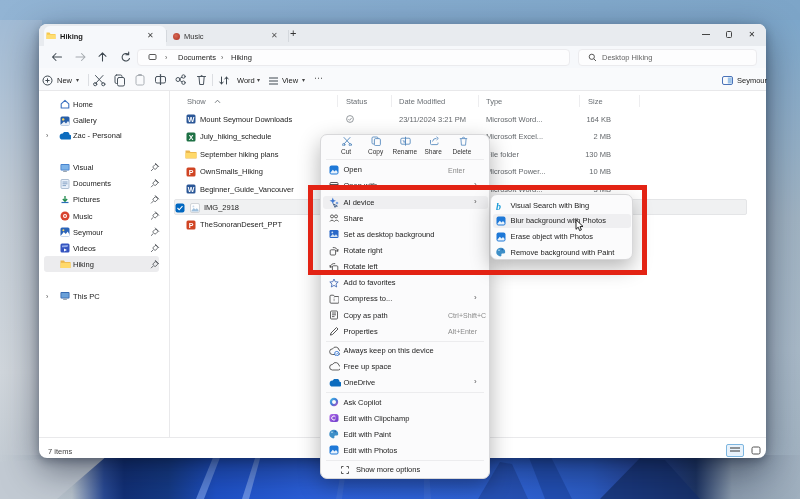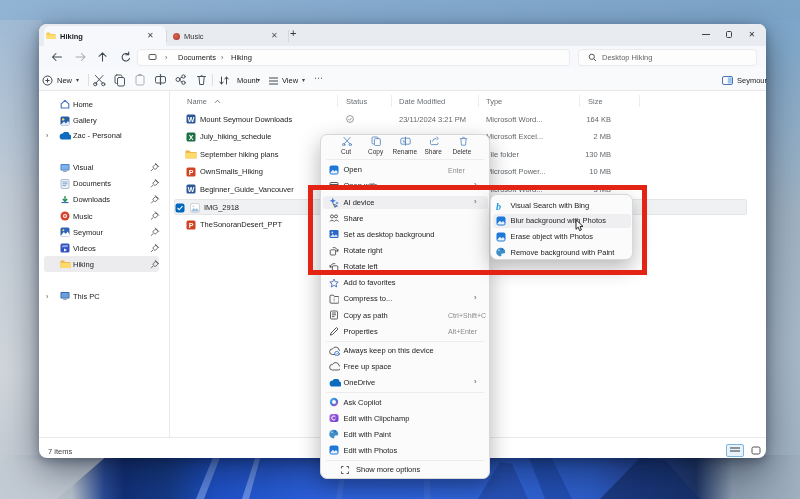--- a/index.html
+++ b/index.html
@@ -161,21 +161,21 @@
         <path d="M2.5 3.5 h8 M4 3.5 l0.7 8 h3.8 l0.7 -8 M5.5 3.2 a1.2 1.2 0 0 1 2.2 0"></path>
       </g>
 </svg>
   </div>
 <div class="sep" style="left:212px;top:74px;width:1px;height:12px;background:#dcdee2"></div>
 <div class="a" style="left:218px;top:74.5px">
     <svg width="12" height="11" fill="none" stroke="#3e4850" stroke-width="1" stroke-linecap="round">
       <path d="M3.5 2 v7 M1.8 7 l1.7 2 l1.7 -2 M8.5 9 v-7 M6.8 4 l1.7 -2 l1.7 2"></path>
     </svg>
   </div>
-<div class="t" style="left:237px;top:75.5px;color:#222">Mount</div>
+<div class="t" style="left:237px;top:75.5px;color:#222">Word</div>
 <div class="t" style="left:257px;top:76px;color:#444;font-size:6px">▾</div>
 <div class="a" style="left:268px;top:76.5px">
     <svg width="11" height="9" fill="none" stroke="#3e4850" stroke-width="1">
       <path d="M1 1 h9 M1 4 h9 M1 7 h9"></path>
     </svg>
   </div>
 <div class="t" style="left:282px;top:75.5px;color:#222">View</div>
 <div class="t" style="left:302px;top:76px;color:#444;font-size:6px">▾</div>
 <div class="t" style="left:314px;top:74px;color:#333;font-size:9px;letter-spacing:0.5px">⋯</div>
 <div class="a" style="left:722px;top:76px">
@@ -277,21 +277,21 @@
         <rect x="1.3" y="1.8" width="7.4" height="4.9" fill="#6aa0d8"></rect>
         <path d="M3.5 7.5 h3 l0.5 1.5 h-4 Z" fill="#9aa7b4"></path>
       </svg>
     </div>
 
 <div class="t" style="left:73px;top:99.5px">Home</div>
 <div class="t" style="left:73px;top:115.5px">Gallery</div>
 <div class="t" style="left:73px;top:131px">Zac - Personal</div>
 <div class="t" style="left:73px;top:163px">Visual</div>
 <div class="t" style="left:73px;top:179px">Documents</div>
-<div class="t" style="left:73px;top:195px">Downloads</div>
+<div class="t" style="left:73px;top:195px">Pictures</div>
 <div class="t" style="left:73px;top:211.5px">Music</div>
 <div class="t" style="left:73px;top:227.5px">Seymour</div>
 <div class="t" style="left:73px;top:243.5px">Videos</div>
 <div class="t" style="left:73px;top:260px">Hiking</div>
 <div class="t" style="left:73px;top:291.5px">This PC</div>
 
 <div class="a" style="left:150px;top:163px" id="pins">
 <svg width="10" height="120" fill="none" stroke="#55595e" stroke-width="0.85" stroke-linecap="round">
 <g id="pin">
           <rect x="3.6" y="1.6" width="3.6" height="4.4" rx="1" transform="rotate(45 5.4 3.8)"></rect>
@@ -302,21 +302,21 @@
         <use href="#pin" y="48.6"></use>
 <use href="#pin" y="64.8"></use>
         <use href="#pin" y="81"></use>
         <use href="#pin" y="97.2"></use>
 </svg>
     </div>
 </div>
 
 <div id="files">
 
-<div class="t hdr" style="left:187px;top:97px">Name</div>
+<div class="t hdr" style="left:187px;top:97px">Show</div>
 <div class="a" style="left:214px;top:99px">
       <svg width="7" height="5" fill="none" stroke="#6a6f74" stroke-width="0.9">
         <path d="M1 3.8 L3.5 1.2 L6 3.8"></path>
       </svg>
     </div>
 <div class="t hdr" style="left:346px;top:97px">Status</div>
 <div class="t hdr" style="left:399px;top:97px">Date Modified</div>
 <div class="t hdr" style="left:486px;top:97px">Type</div>
 <div class="t hdr" style="left:588px;top:97px">Size</div>
 <div class="sep" style="left:337px;top:95px;width:1px;height:12px;background:#ededef"></div>

